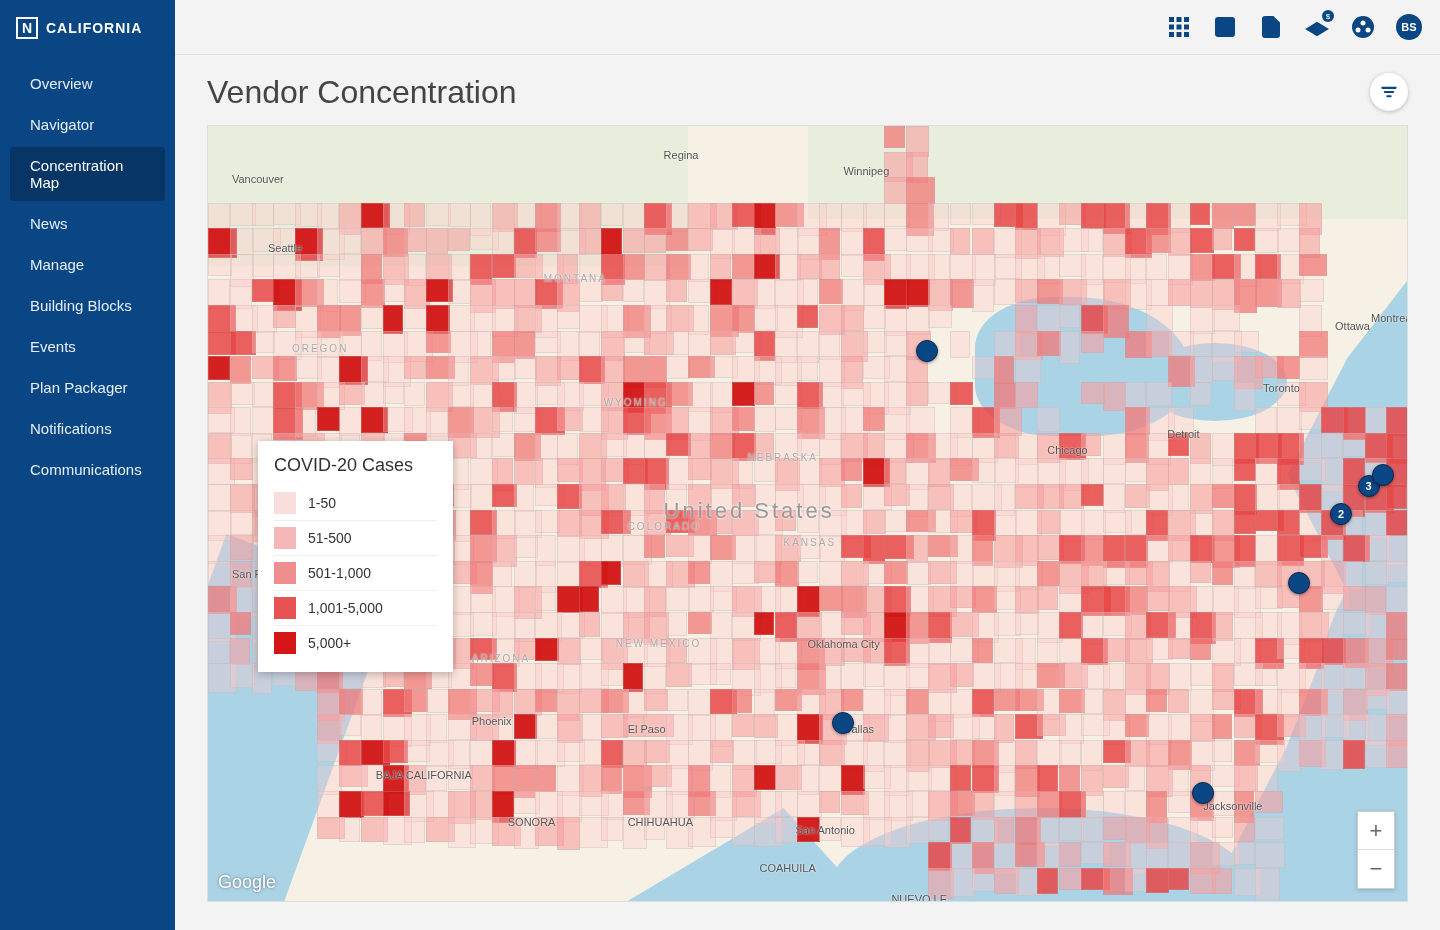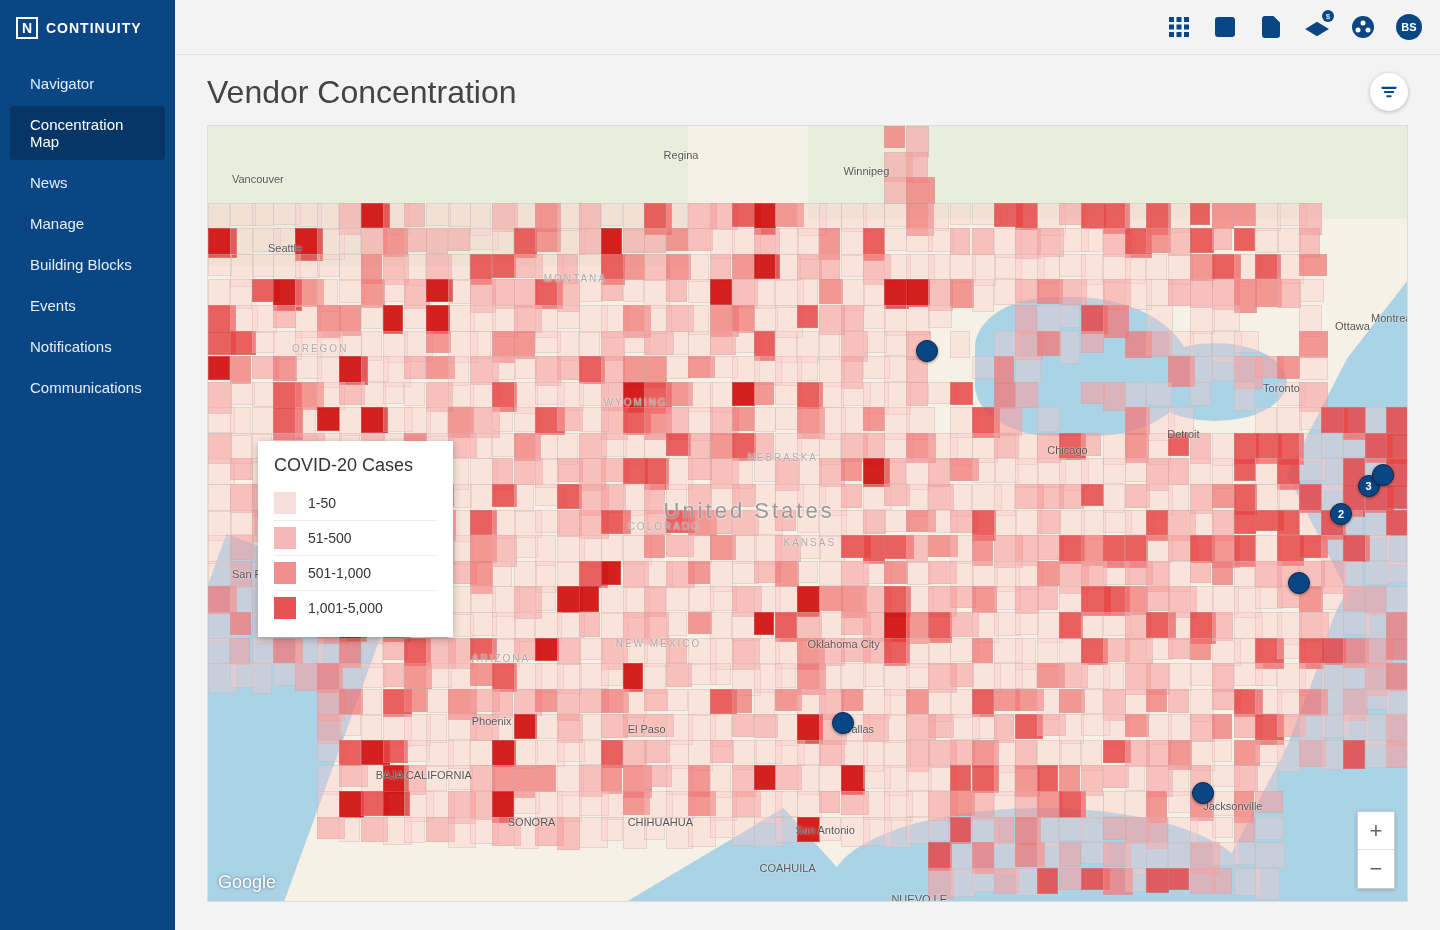--- a/index.html
+++ b/index.html
@@ -68,29 +68,31 @@
 
   .google-logo { position: absolute; left: 10px; bottom: 8px; font-family: Arial; font-size: 18px; color: #fff; text-shadow: 0 0 3px rgba(0,0,0,0.5); z-index: 5; font-weight: 500;}
 </style>
 </head>
 <body>
 
 <div class="app">
   <aside class="sidebar">
     <div class="brand">
       <span class="logo-box">N</span>
-      <span class="brand-text">CONTINUITY</span>
+      <span class="brand-text">CALIFORNIA</span>
     </div>
     <nav class="nav" id="nav">
+        <div class="nav-item">Overview</div>
         <div class="nav-item">Navigator</div>
         <div class="nav-item active">Concentration Map</div>
         <div class="nav-item">News</div>
         <div class="nav-item">Manage</div>
         <div class="nav-item">Building Blocks</div>
         <div class="nav-item">Events</div>
+        <div class="nav-item">Plan Packager</div>
         <div class="nav-item">Notifications</div>
         <div class="nav-item">Communications</div>
       </nav>
   </aside>
 
   <main class="main">
     <div class="topbar">
       <span class="icon-btn">
         <svg viewBox="0 0 24 24">
             <rect x="2" y="2" width="5" height="5"></rect>
@@ -1527,20 +1529,24 @@
                 <span>51-500</span>
               </div>
               <div class="legend-row">
                 <div class="swatch s3"></div>
                 <span>501-1,000</span>
               </div>
               <div class="legend-row">
                 <div class="swatch s4"></div>
                 <span>1,001-5,000</span>
               </div>
+              <div class="legend-row">
+                <div class="swatch s5"></div>
+                <span>5,000+</span>
+              </div>
             </div>
         </div>
 
         <div class="zoom-controls">
           <div>+</div>
           <div>−</div>
         </div>
 
         <div class="google-logo">Google</div>
       </div>

